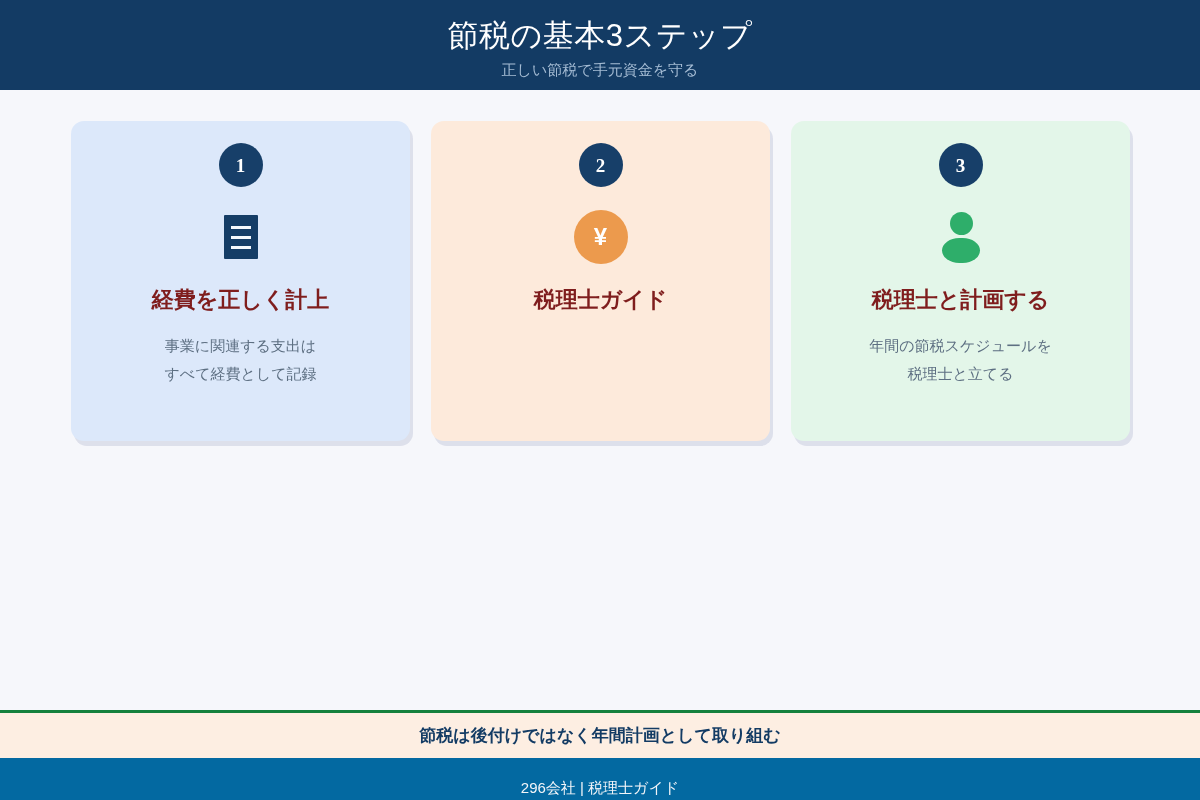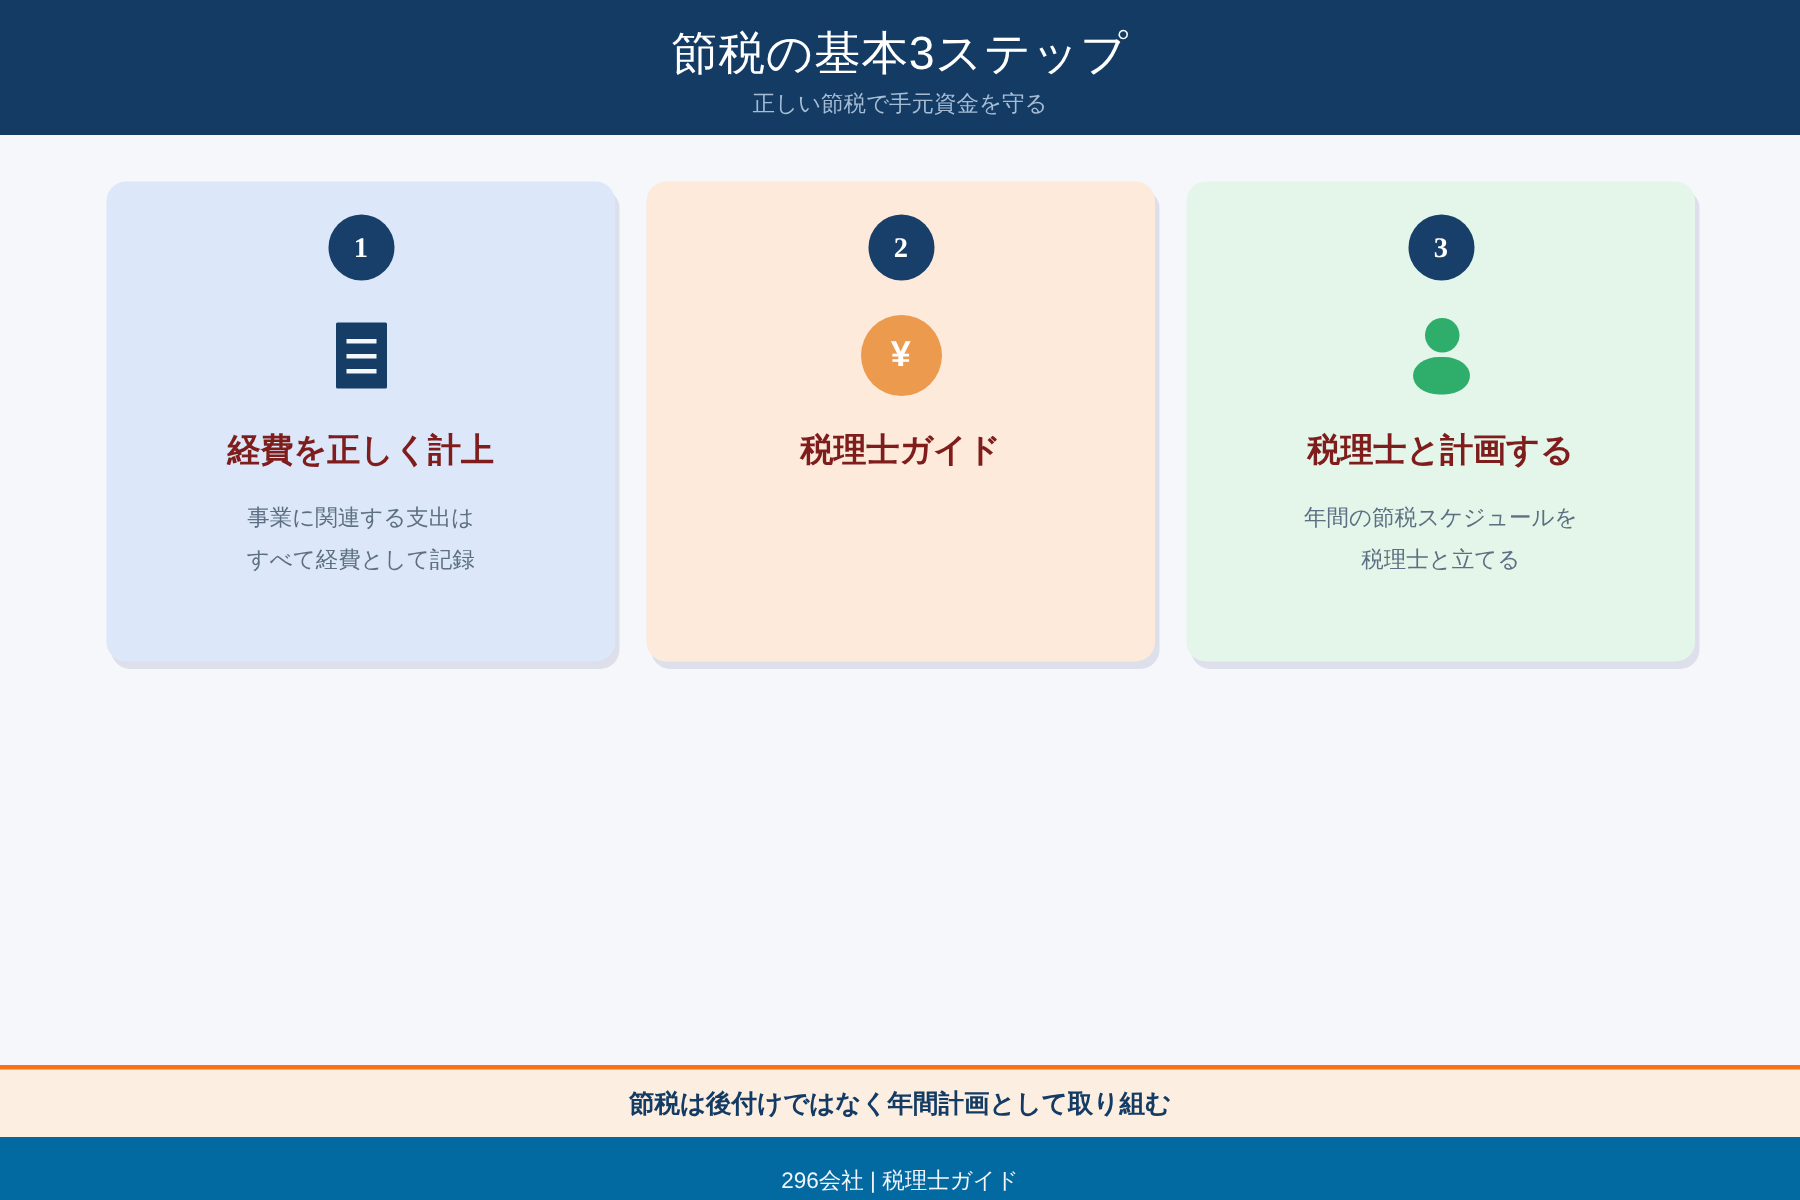--- a/index.html
+++ b/index.html
@@ -167,21 +167,21 @@
   }
 
   
   .footer-banner {
     position: absolute;
     left: 0;
     right: 0;
     top: 710px;
     height: 48px;
     background: #fdeee2;
-    border-top: 3px solid #f97316;
+    border-top: 3px solid #15803d;
     box-sizing: border-box;
     display: flex;
     align-items: center;
     justify-content: center;
   }
   .footer-banner-text {
     color: #133b64;
     font-size: 17px;
     font-weight: bold;
     line-height: 1;

